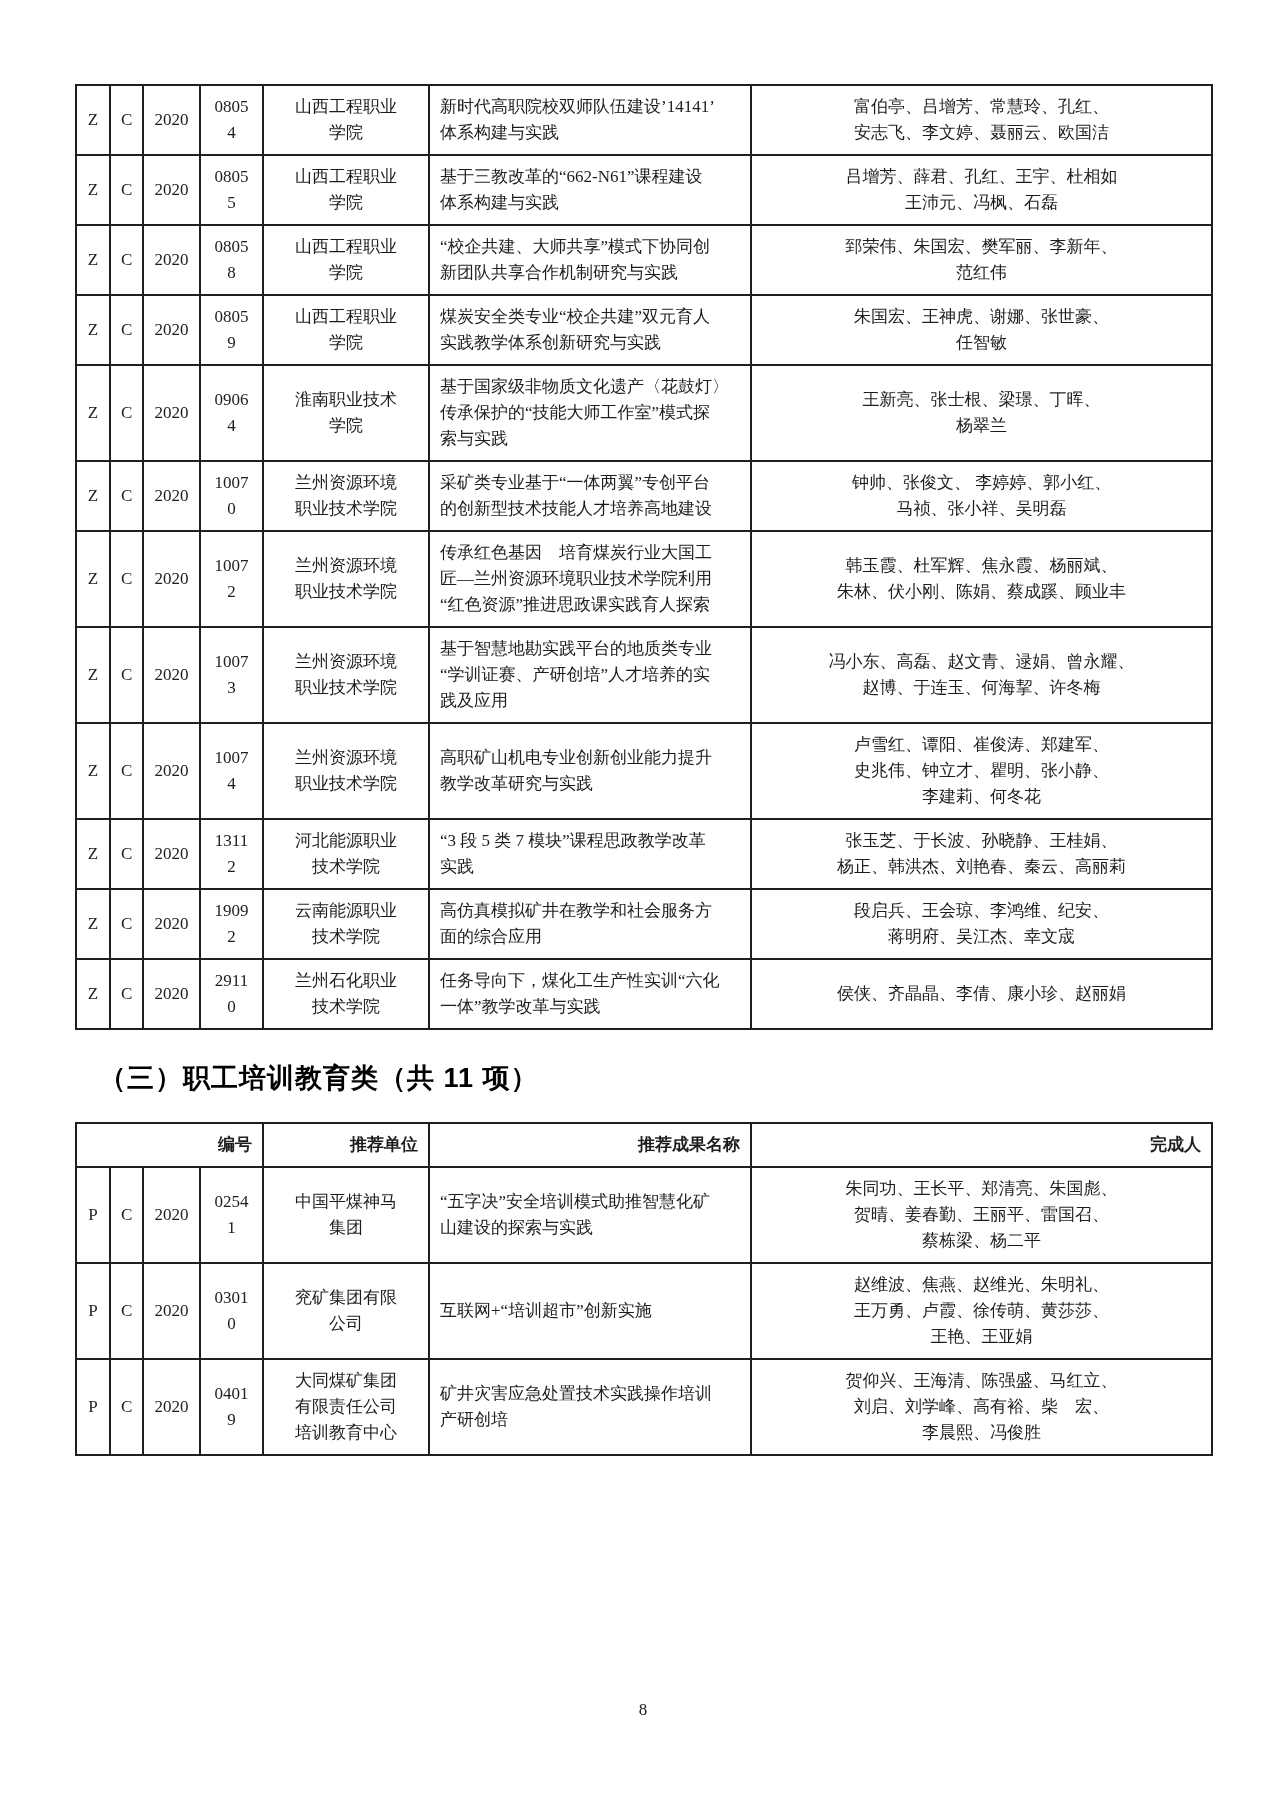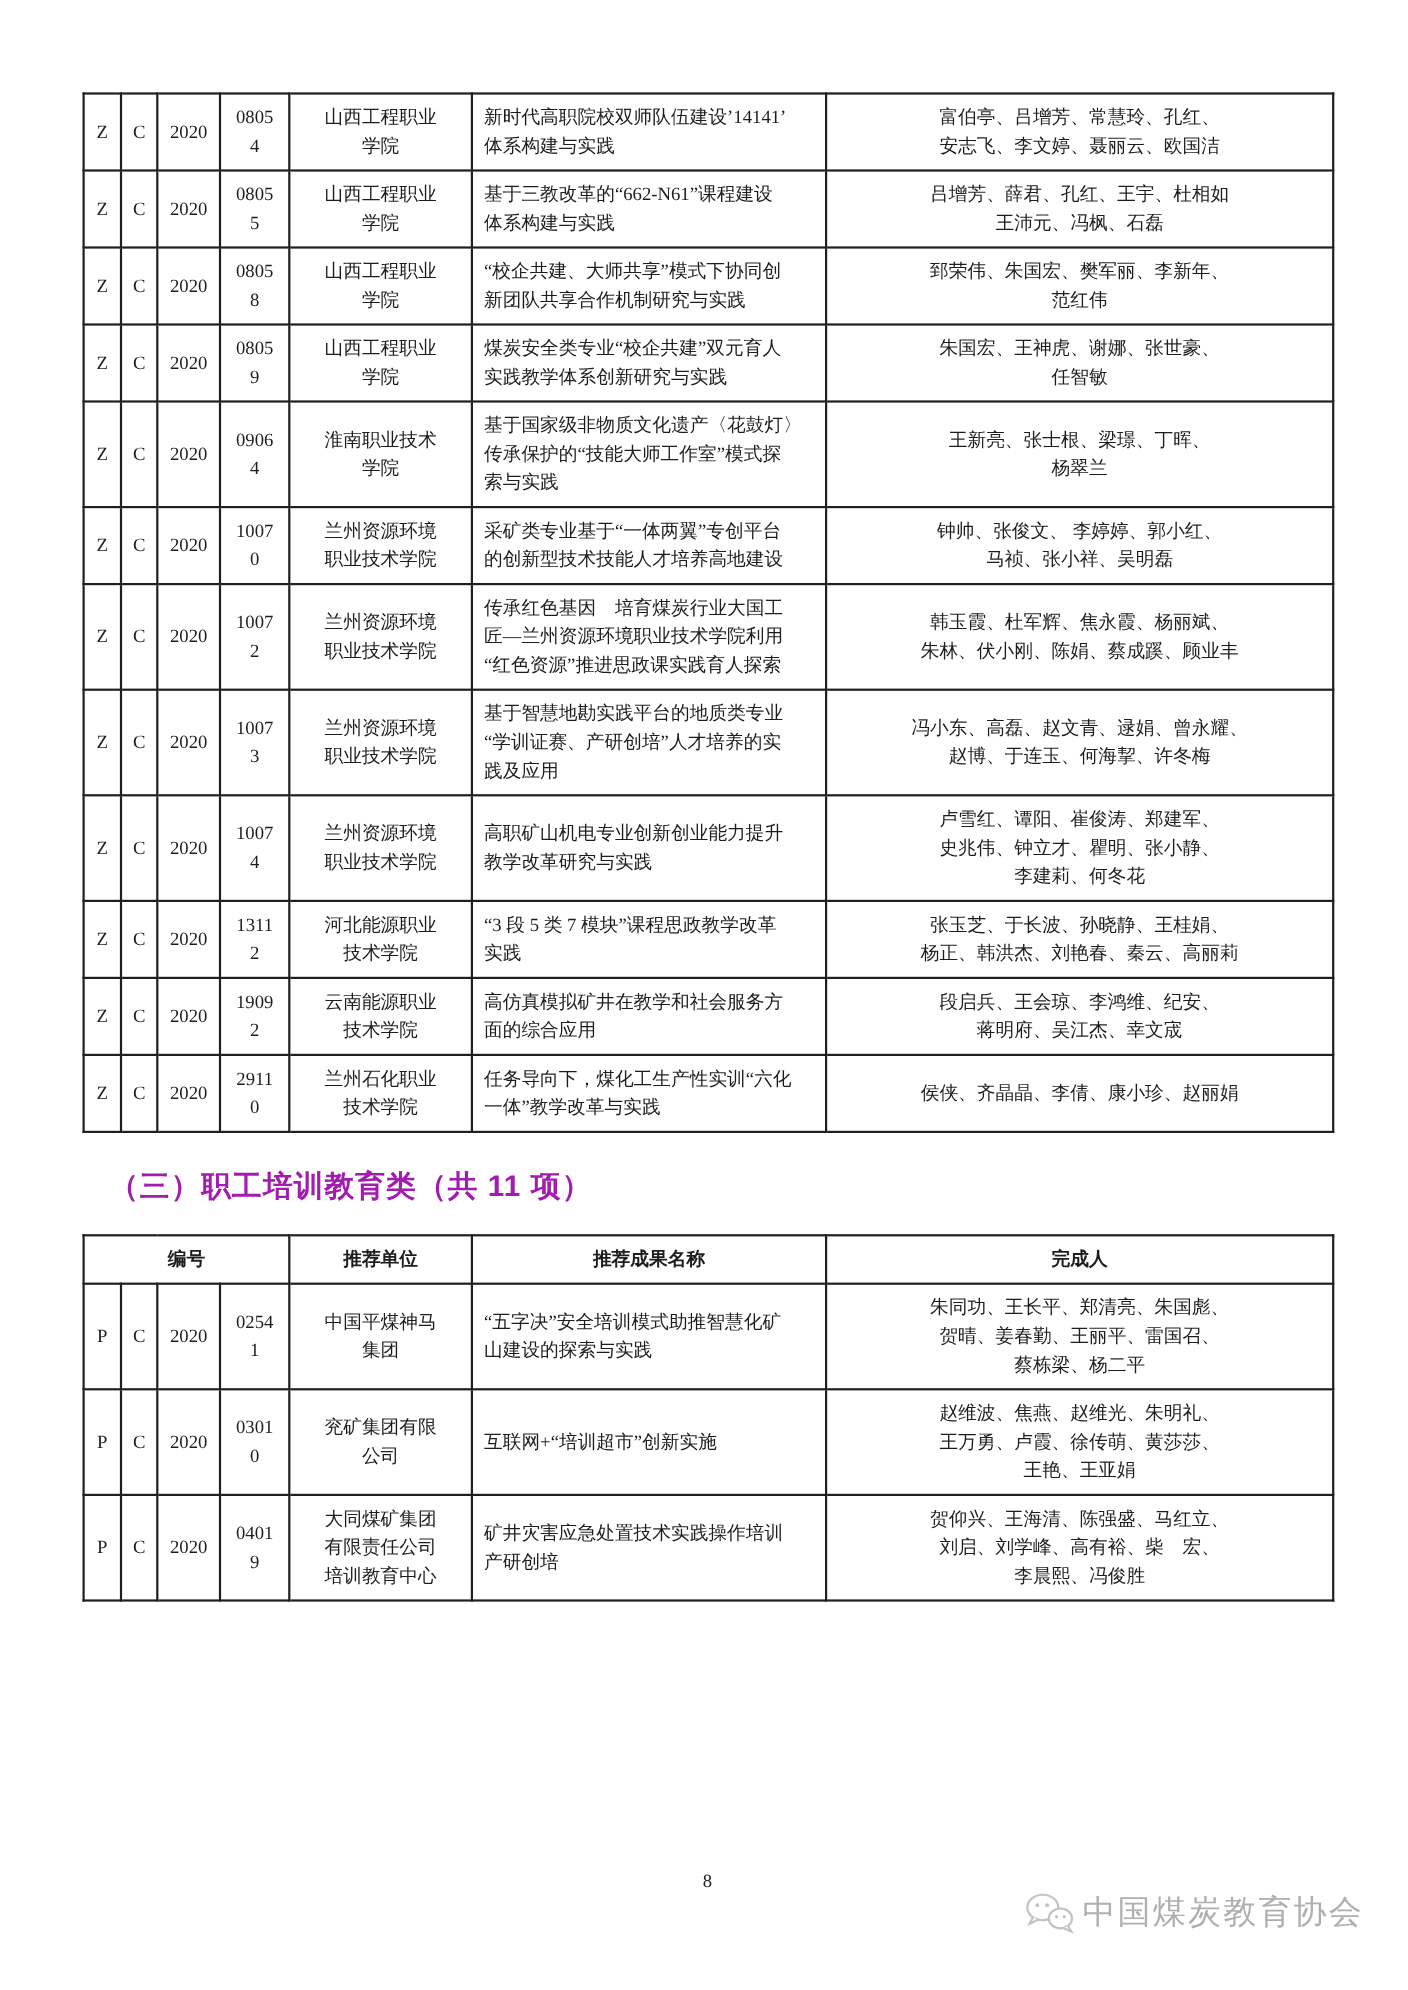--- a/index.html
+++ b/index.html
@@ -25,35 +25,35 @@
     vertical-align:middle;
     padding:8px 10px;
     word-break:break-all;
   }
   td.cc{text-align:center;padding:8px 2px;}
   td.unit{text-align:center;white-space:pre-line;padding:8px 6px;font-family:Liberation Serif, serif;}
   td.title{white-space:pre-line;padding:8px 8px;}
   td.title.align-left{text-align:left;}
   td.authors{text-align:center;white-space:pre-line;padding:8px 12px;}
   th.hd{
-    text-align:center;
+    text-align:right;
     font-weight:bold;
     font-size:18px;
     padding:7px 4px;
     font-family:"Liberation Sans","DejaVu Sans",sans-serif;
     margin-left:20px;
   }
   .section-heading{
     margin:30px 0 26px 0;
     padding-left:24px;
     font-family:"Liberation Sans","DejaVu Sans",sans-serif;
     font-weight:bold;
     font-size:27px;
     letter-spacing:1px;
-    color:#a21caf;
+    color:#000000;
   }
   .page-number{
     position:absolute;
     top:1700px;left:0;
     width:1136px; 
     margin-left:75px;
     text-align:center;
     font-size:17px;
     color:#222;
   }
@@ -296,32 +296,13 @@
     <td class="authors">贺仰兴、王海清、陈强盛、马红立、
 刘启、刘学峰、高有裕、柴　宏、
 李晨熙、冯俊胜</td>
   </tr>
         </tbody>
     </table>
   </div>
 
   <div class="page-number">8</div>
 
-  <div class="watermark">
-    <span>
-      <svg width="46" height="38" viewBox="0 0 46 38">
-        <g fill="none" stroke="#b3b3b3" stroke-width="2">
-          <ellipse cx="17" cy="14" rx="14" ry="11.5"></ellipse>
-          <path d="M8 23 L5 29 L13 25" fill="#ffffff" stroke-width="2"></path>
-          <ellipse cx="33" cy="24" rx="10.5" ry="9" fill="#ffffff"></ellipse>
-          <path d="M40 31 L43 36 L36 33" fill="#ffffff" stroke-width="2"></path>
-        </g>
-        <g fill="#b3b3b3">
-          <circle cx="12" cy="12" r="1.8"></circle>
-            <circle cx="21" cy="12" r="1.8"></circle>
-          <circle cx="29.5" cy="22.5" r="1.5"></circle>
-            <circle cx="36.5" cy="22.5" r="1.5"></circle>
-        </g>
-      </svg>
-    </span>
-    <span>中国煤炭教育协会</span>
-  </div>
 </div>
 
 </body></html>

